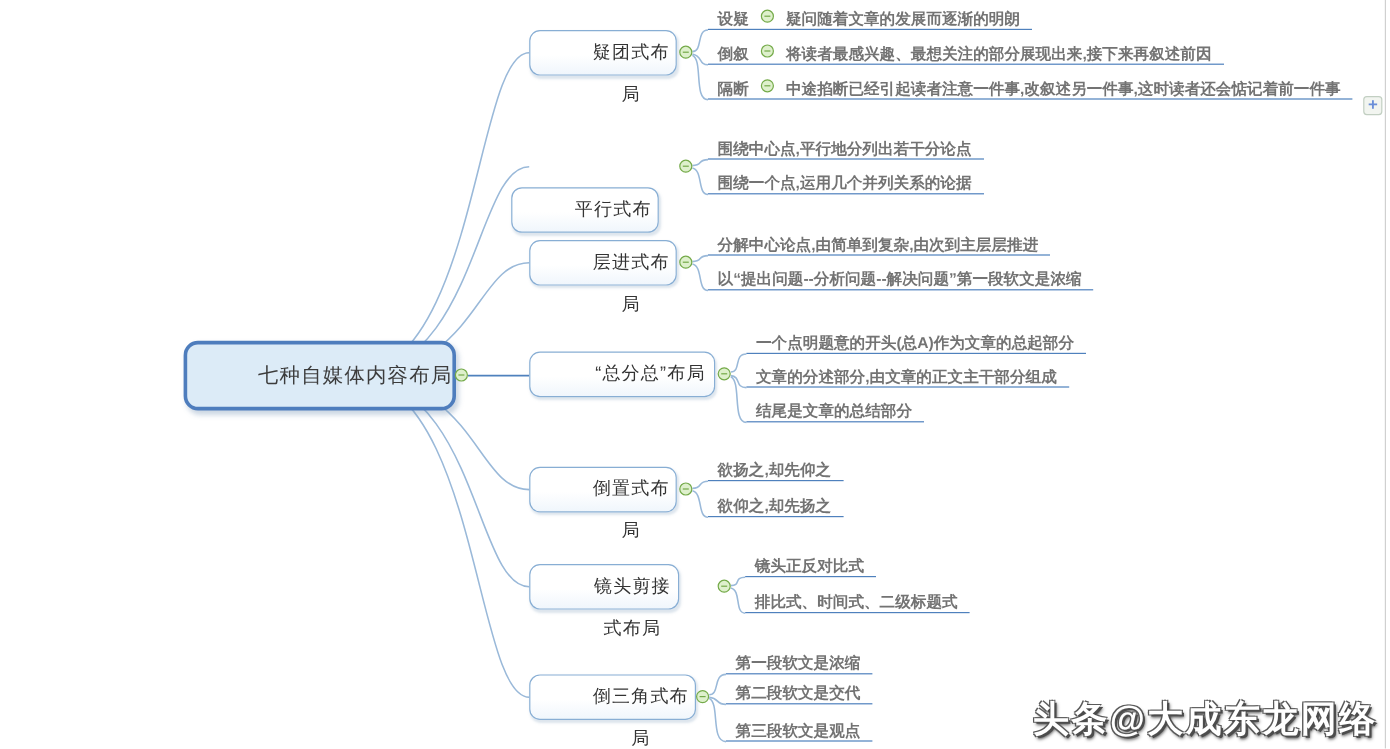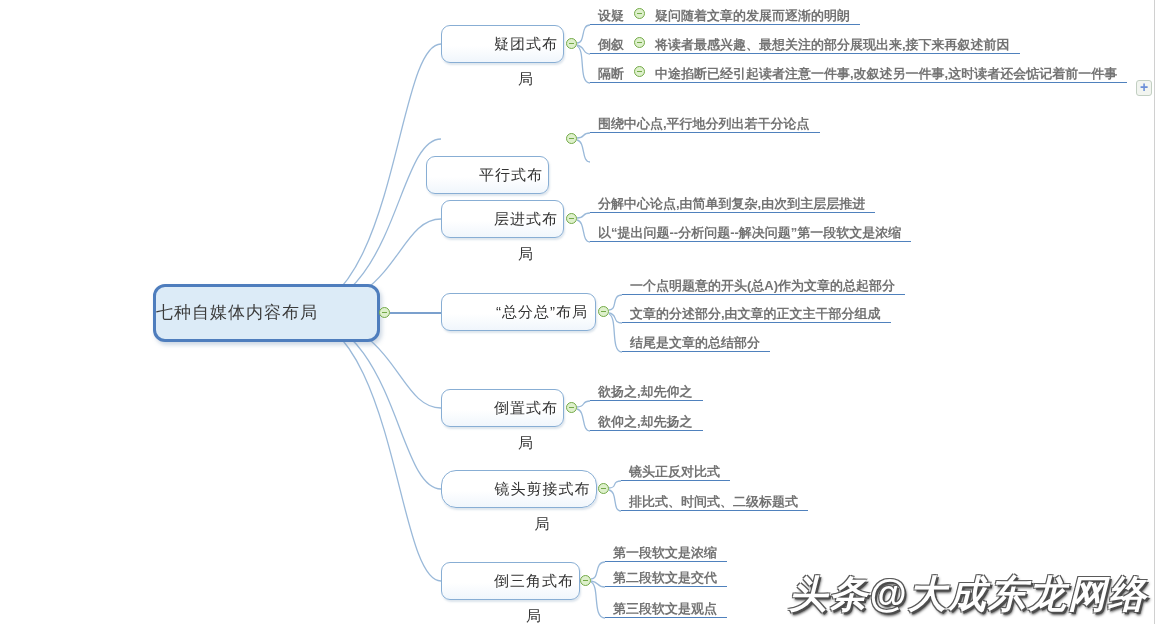--- a/index.html
+++ b/index.html
@@ -7,21 +7,21 @@
   body { font-family:"Liberation Sans","DejaVu Sans",sans-serif; }
   .canvas {
     position:relative; width:1158px; height:624px; background:#ffffff;
     overflow:hidden;
   }
   svg.wires { position:absolute; left:0; top:0; width:1158px; height:624px; }
 
   
   .root-node {
     position:absolute; left:153px; top:284px; width:227px; height:58px;
-    line-height:52px; text-align:left;
+    line-height:52px; text-align:right;
     background:#dcebf7; border:3px solid #4e7dbd; border-radius:12px;
     font-size:17px; color:#3c3c3c; letter-spacing:1px;
     box-shadow:2px 3px 4px rgba(110,140,175,.35);
     z-index:3;
   }
 
   
   .branch {
     position:absolute; height:38px; line-height:35px; text-align:center;
     background:linear-gradient(180deg,#ffffff 55%,#f0f6fc);
@@ -29,21 +29,21 @@
     font-size:15px; color:#333333; letter-spacing:1px;
     box-shadow:1px 2px 2px rgba(120,150,185,.25);
     z-index:3;
     padding-left:47px;
   }
   .b1 { left:441px; top:25px;  width:123px; }
   .b2 { left:426px; top:120px; width:123px;margin-top:36px; }
   .b3 { left:441px; top:200px; width:123px; }
   .b4 { left:441px; top:293px; width:155px; }
   .b5 { left:441px; top:389px; width:123px; }
-  .b6 { left:441px; top:470px; width:156px;border-radius:15px; }
+  .b6 { left:441px; top:470px; width:125px; }
   .b7 { left:441px; top:562px; width:139px; }
 
   
   .row {
     position:absolute; white-space:nowrap; height:18px; line-height:17px;
     font-size:13px; font-weight:bold; color:#737373;
     padding:0 10px 1px 8px; border-bottom:1.5px solid #4f81bd;
     z-index:3;
   }
   .row .lbl { margin-right:4px; }
@@ -66,26 +66,25 @@
     position:absolute; left:1136px; top:80px; width:16px; height:16px;
     background:#f2f5f0; border:1px solid #c2cfc2; border-radius:3px;
     color:#6b8fd8; font-size:14px; line-height:13px; text-align:center;
     font-weight:bold; z-index:4;
   }
 
   .edge-line { position:absolute; left:1154px; top:0; width:1px; height:624px; background:#d0d0d0; }
 
   .watermark {
     position:absolute; right:10px; bottom:4px;
-    font-size:38px; font-weight:bold; color:#ffffff; letter-spacing:2px;
+    font-size:30px; font-weight:bold; color:#ffffff; letter-spacing:2px;
     text-shadow:
       2px 2px 0 #4c4c4c, -1px -1px 0 #5a5a5a, 1px -1px 0 #5a5a5a,
       -1px 1px 0 #5a5a5a, 2px 3px 3px #333333;
     z-index:5;
-    font-style:italic;
   }
 </style>
 </head>
 <body>
 
 <div class="canvas">
 
   <svg class="wires" viewBox="0 0 1158 624">
     <g fill="none" stroke="#9ab9d9" stroke-width="1.3">
 
@@ -152,20 +151,21 @@
     <span class="lbl">设疑</span><span class="tick"></span><span class="desc">疑问随着文章的发展而逐渐的明朗</span>
   </div>
   <div class="row" style="left:590px; top:36px;">
     <span class="lbl">倒叙</span><span class="tick"></span><span class="desc">将读者最感兴趣、最想关注的部分展现出来,接下来再叙述前因</span>
   </div>
   <div class="row" style="left:590px; top:65px;">
     <span class="lbl">隔断</span><span class="tick"></span><span class="desc">中途掐断已经引起读者注意一件事,改叙述另一件事,这时读者还会惦记着前一件事</span>
   </div>
 
   <div class="row" style="left:590px; top:115px;"><span class="desc">围绕中心点,平行地分列出若干分论点</span></div>
+  <div class="row" style="left:590px; top:144px;"><span class="desc">围绕一个点,运用几个并列关系的论据</span></div>
 
   <div class="row" style="left:590px; top:195px;"><span class="desc">分解中心论点,由简单到复杂,由次到主层层推进</span></div>
   <div class="row" style="left:590px; top:224px;"><span class="desc">以“提出问题--分析问题--解决问题”第一段软文是浓缩</span></div>
 
   <div class="row" style="left:622px; top:277px;"><span class="desc">一个点明题意的开头(总A)作为文章的总起部分</span></div>
   <div class="row" style="left:622px; top:305px;"><span class="desc">文章的分述部分,由文章的正文主干部分组成</span></div>
   <div class="row" style="left:622px; top:334px;"><span class="desc">结尾是文章的总结部分</span></div>
 
   <div class="row" style="left:590px; top:383px;"><span class="desc">欲扬之,却先仰之</span></div>
   <div class="row" style="left:590px; top:413px;"><span class="desc">欲仰之,却先扬之</span></div>

